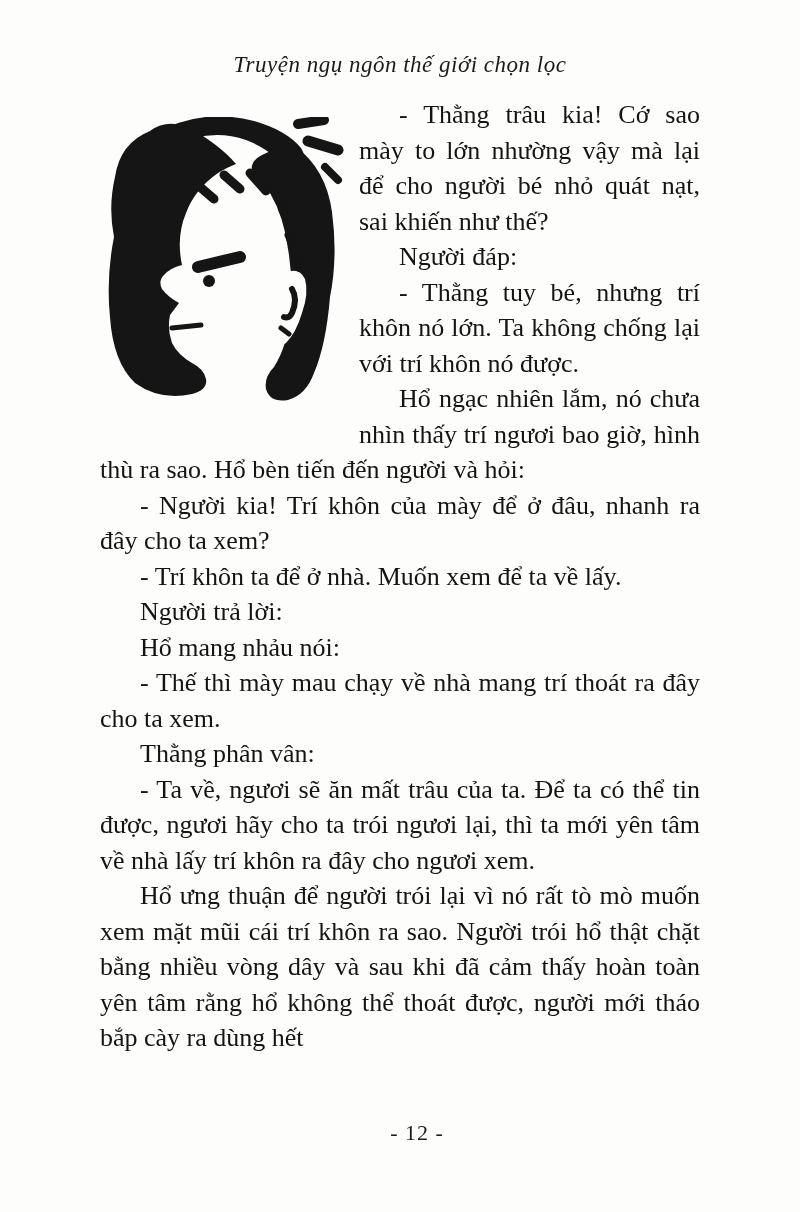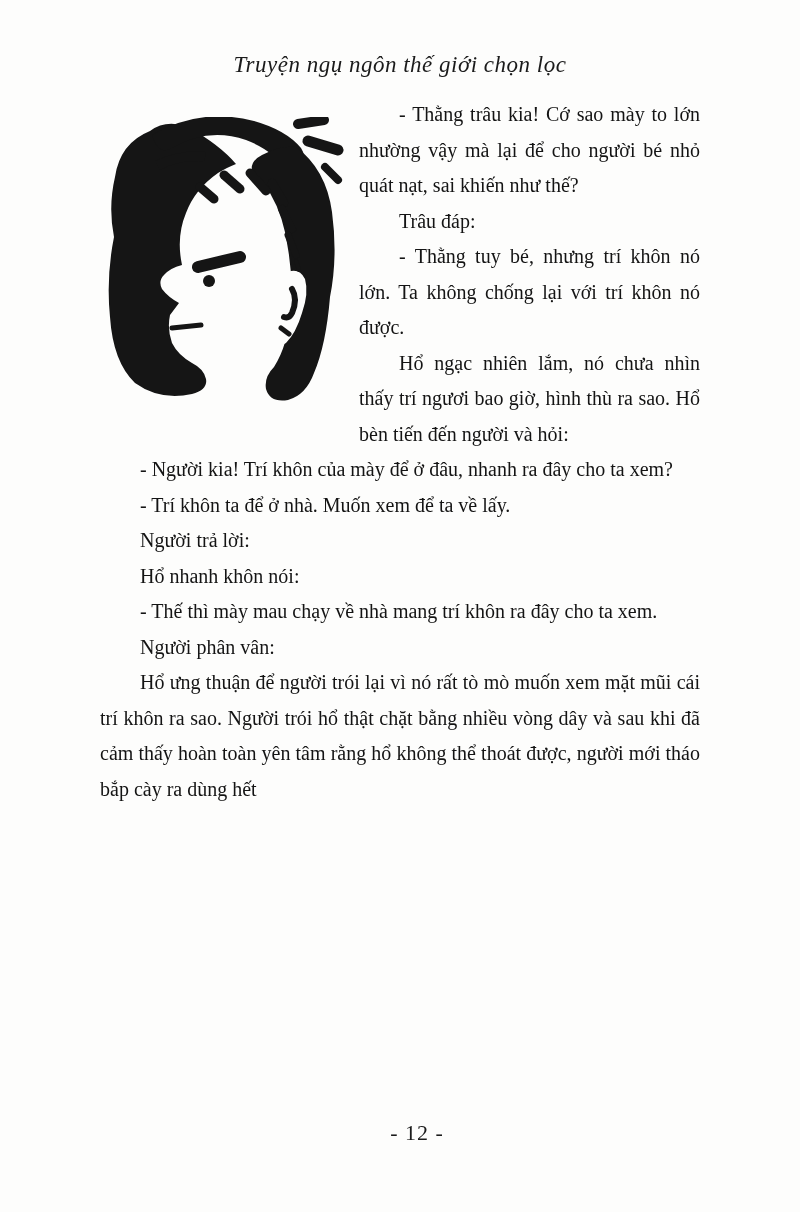--- a/index.html
+++ b/index.html
@@ -18,21 +18,21 @@
     text-align:center;
     font-style:italic;
     font-size:23px;
     letter-spacing:.5px;
     color:#1b1b1b;
   }
   .content{
     position:absolute;
     top:97px;left:100px;
     width:600px;
-    font-size:20px;
+    font-size:26px;
     line-height:35.5px;
     text-align:justify;
     text-justify:inter-word;
   }
   .content p{
     margin:0;
     text-indent:40px;
   }
   .illustration{
     float:left;
@@ -109,26 +109,27 @@
 
         <path d="M98,150 L140,140" stroke="#151515" stroke-width="12" stroke-linecap="round" fill="none"></path>
 
         <circle cx="109" cy="164" r="6" fill="#151515"></circle>
 
         <path d="M72,211 L101,208" stroke="#151515" stroke-width="5" stroke-linecap="round" fill="none"></path>
       </svg>
     </div>
 
     <p>- Thằng trâu kia! Cớ sao mày to lớn nhường vậy mà lại để cho người bé nhỏ quát nạt, sai khiến như thế?</p>
-    <p>Trâu đáp:</p>
+    <p>Người đáp:</p>
     <p>- Thằng tuy bé, nhưng trí khôn nó lớn. Ta không chống lại với trí khôn nó được.</p>
     <p>Hổ ngạc nhiên lắm, nó chưa nhìn thấy trí ngươi bao giờ, hình thù ra sao. Hổ bèn tiến đến người và hỏi:</p>
     <p>- Người kia! Trí khôn của mày để ở đâu, nhanh ra đây cho ta xem?</p>
     <p>- Trí khôn ta để ở nhà. Muốn xem để ta về lấy.</p>
     <p>Người trả lời:</p>
-    <p>Hổ nhanh khôn nói:</p>
-    <p>- Thế thì mày mau chạy về nhà mang trí khôn ra đây cho ta xem.</p>
-    <p>Người phân vân:</p>
+    <p>Hổ mang nhảu nói:</p>
+    <p>- Thế thì mày mau chạy về nhà mang trí thoát ra đây cho ta xem.</p>
+    <p>Thằng phân vân:</p>
+    <p>- Ta về, ngươi sẽ ăn mất trâu của ta. Để ta có thể tin được, ngươi hãy cho ta trói ngươi lại, thì ta mới yên tâm về nhà lấy trí khôn ra đây cho ngươi xem.</p>
     <p>Hổ ưng thuận để người trói lại vì nó rất tò mò muốn xem mặt mũi cái trí khôn ra sao. Người trói hổ thật chặt bằng nhiều vòng dây và sau khi đã cảm thấy hoàn toàn yên tâm rằng hổ không thể thoát được, người mới tháo bắp cày ra dùng hết</p>
   </div>
 
   <div class="page-number">- 12 -</div>
 </div>
 
 </body></html>

